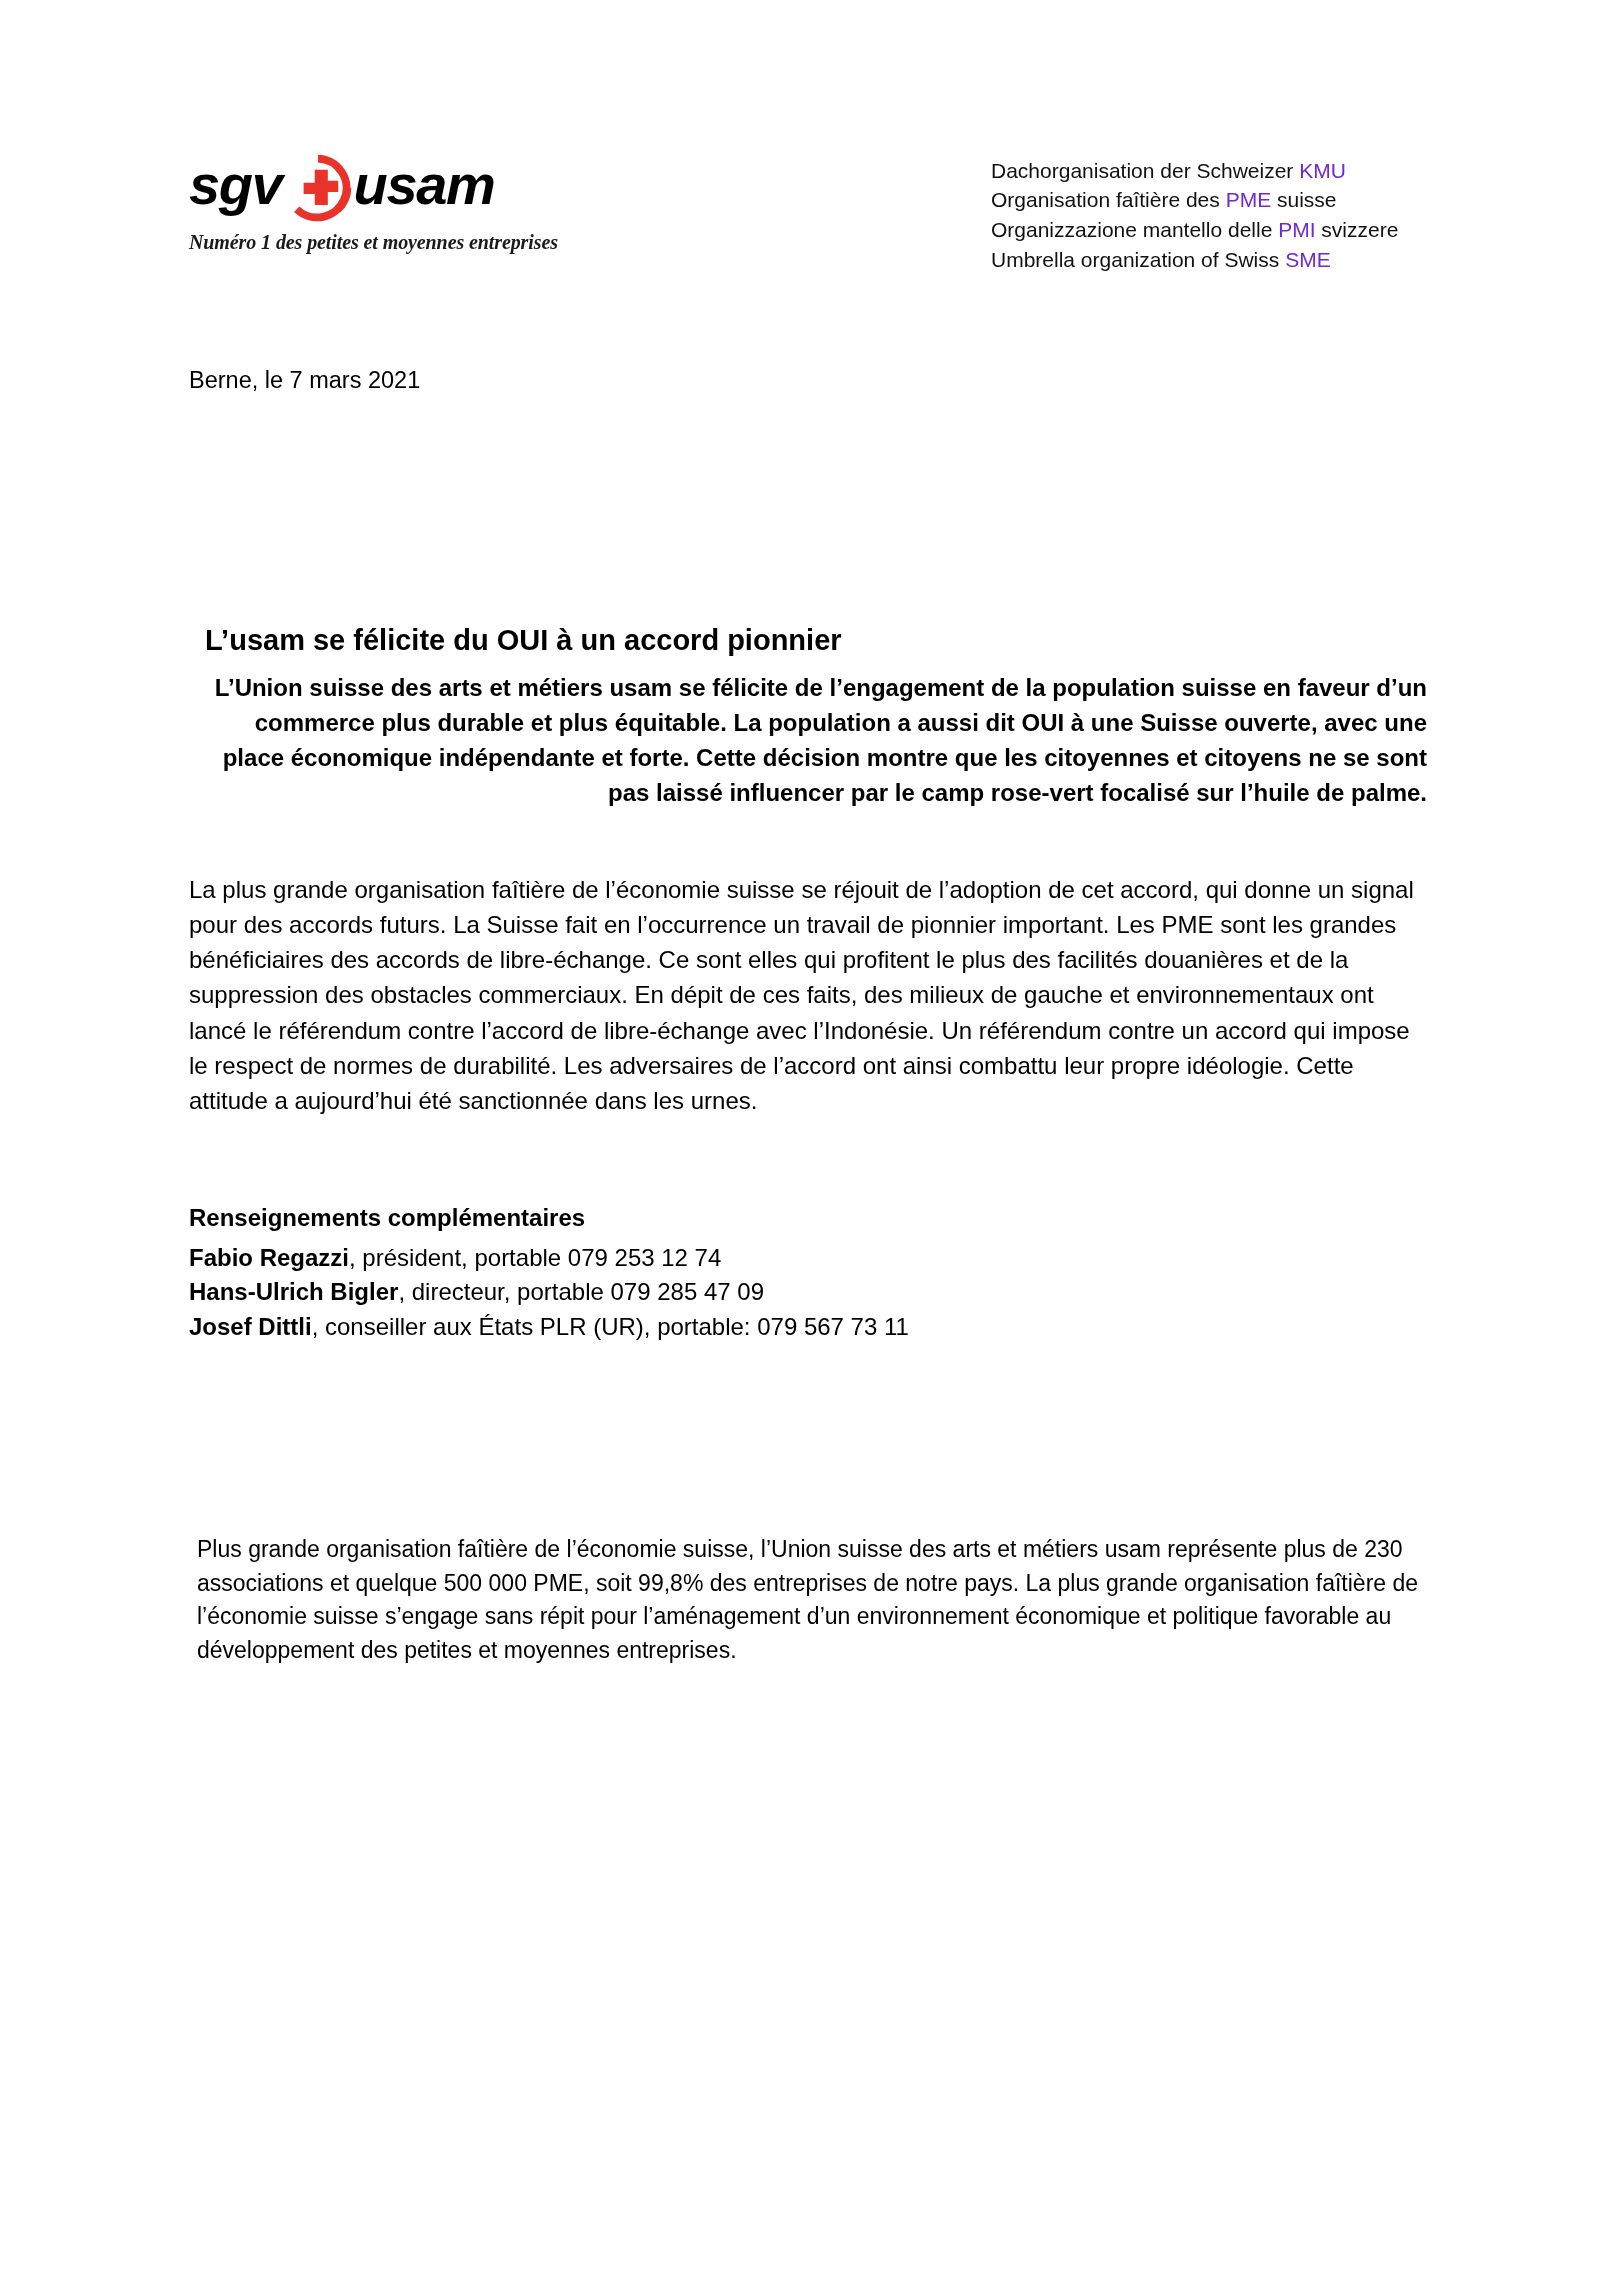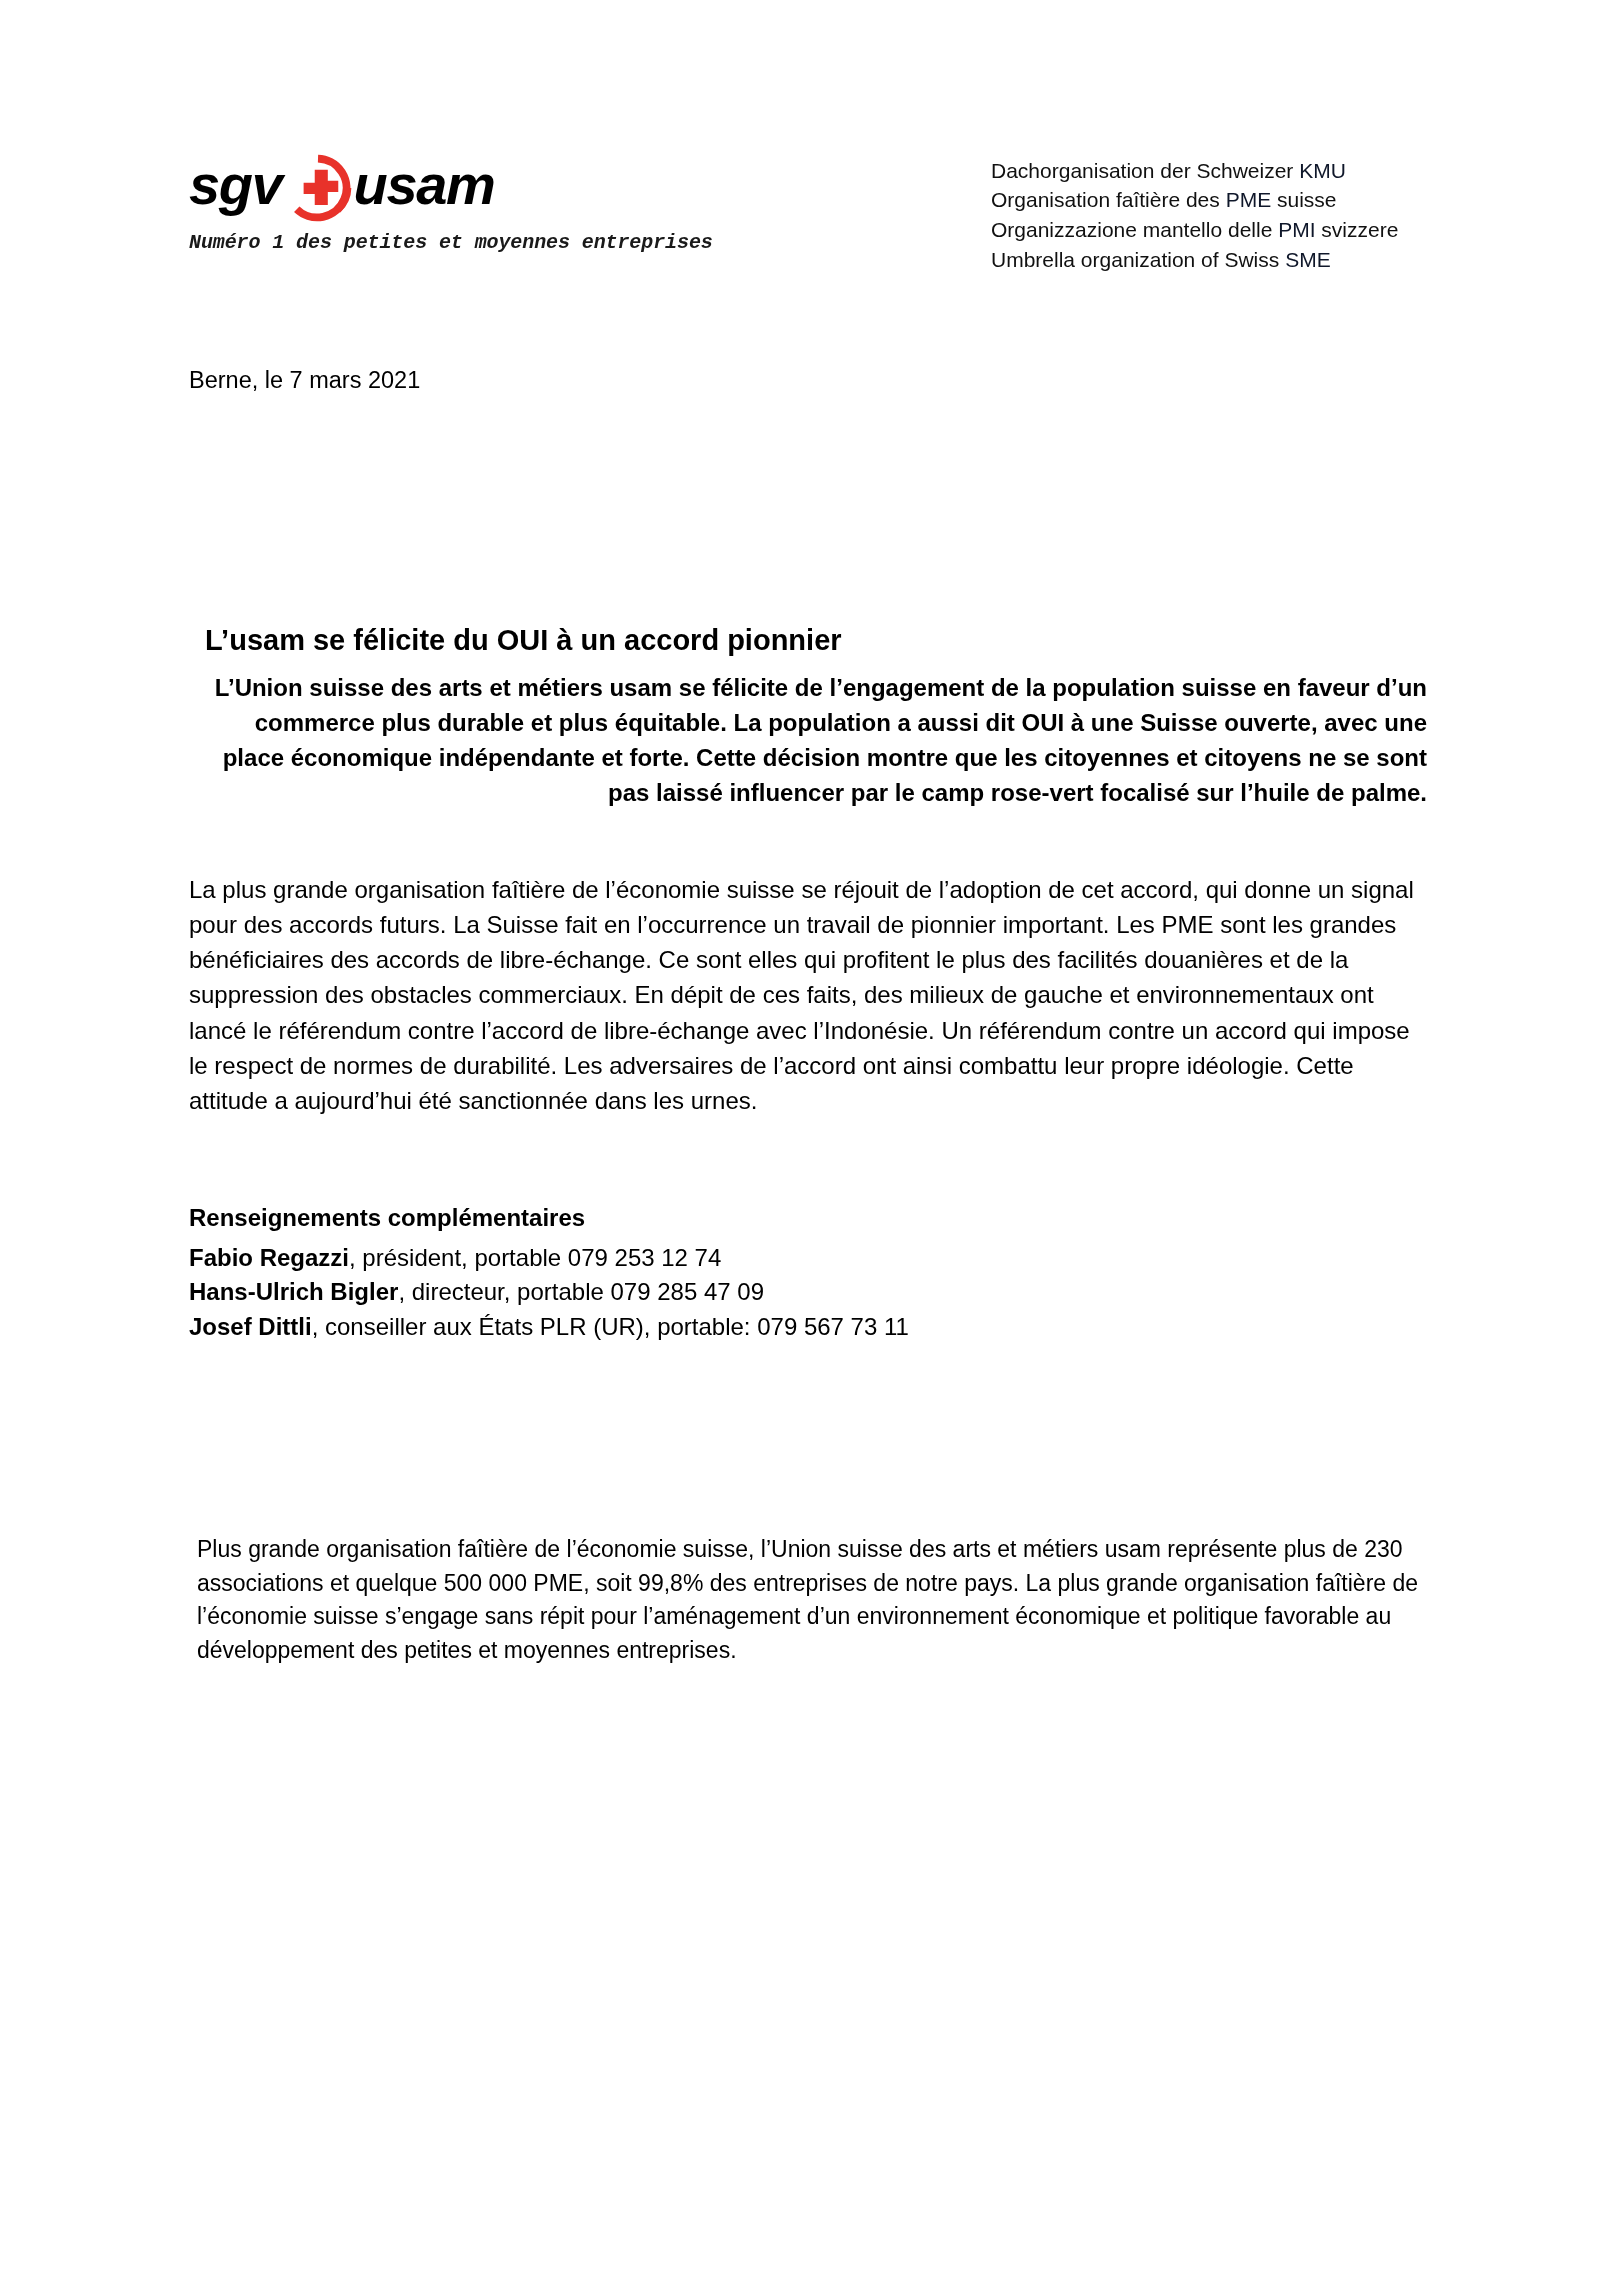--- a/index.html
+++ b/index.html
@@ -55,39 +55,39 @@
   .logo-mark {
     display: inline-block;
     width: 68px;
     height: 68px;
     margin: 0 1.3px 0 2.6px;
     position: relative;
     top: 2.6px;
   }
   .logo-tagline {
     margin-top: 10.4px;
-    font-family: Liberation Mono, monospace;
+    font-family: Liberation Serif, serif;
     font-style: italic;
     font-weight: bold;
     font-size: 20px;
     color: #1a1a1a;
     letter-spacing: -0.1px;
     white-space: nowrap;
   }
 
   .org-lines {
     position: absolute;
     left: 991px;
     top: 6.5px;
     font-size: 21px;
     line-height: 1.42;
     color: #111111;
     white-space: nowrap;
   }
-  .org-lines .hl { color: #0f172a; }
+  .org-lines .hl { color: #6d28d9; }
 
   
   .content {
     position: absolute;
     left: 189px;
     top: 365px;
     width: 1242px;
   }
 
   .pr-kicker {

